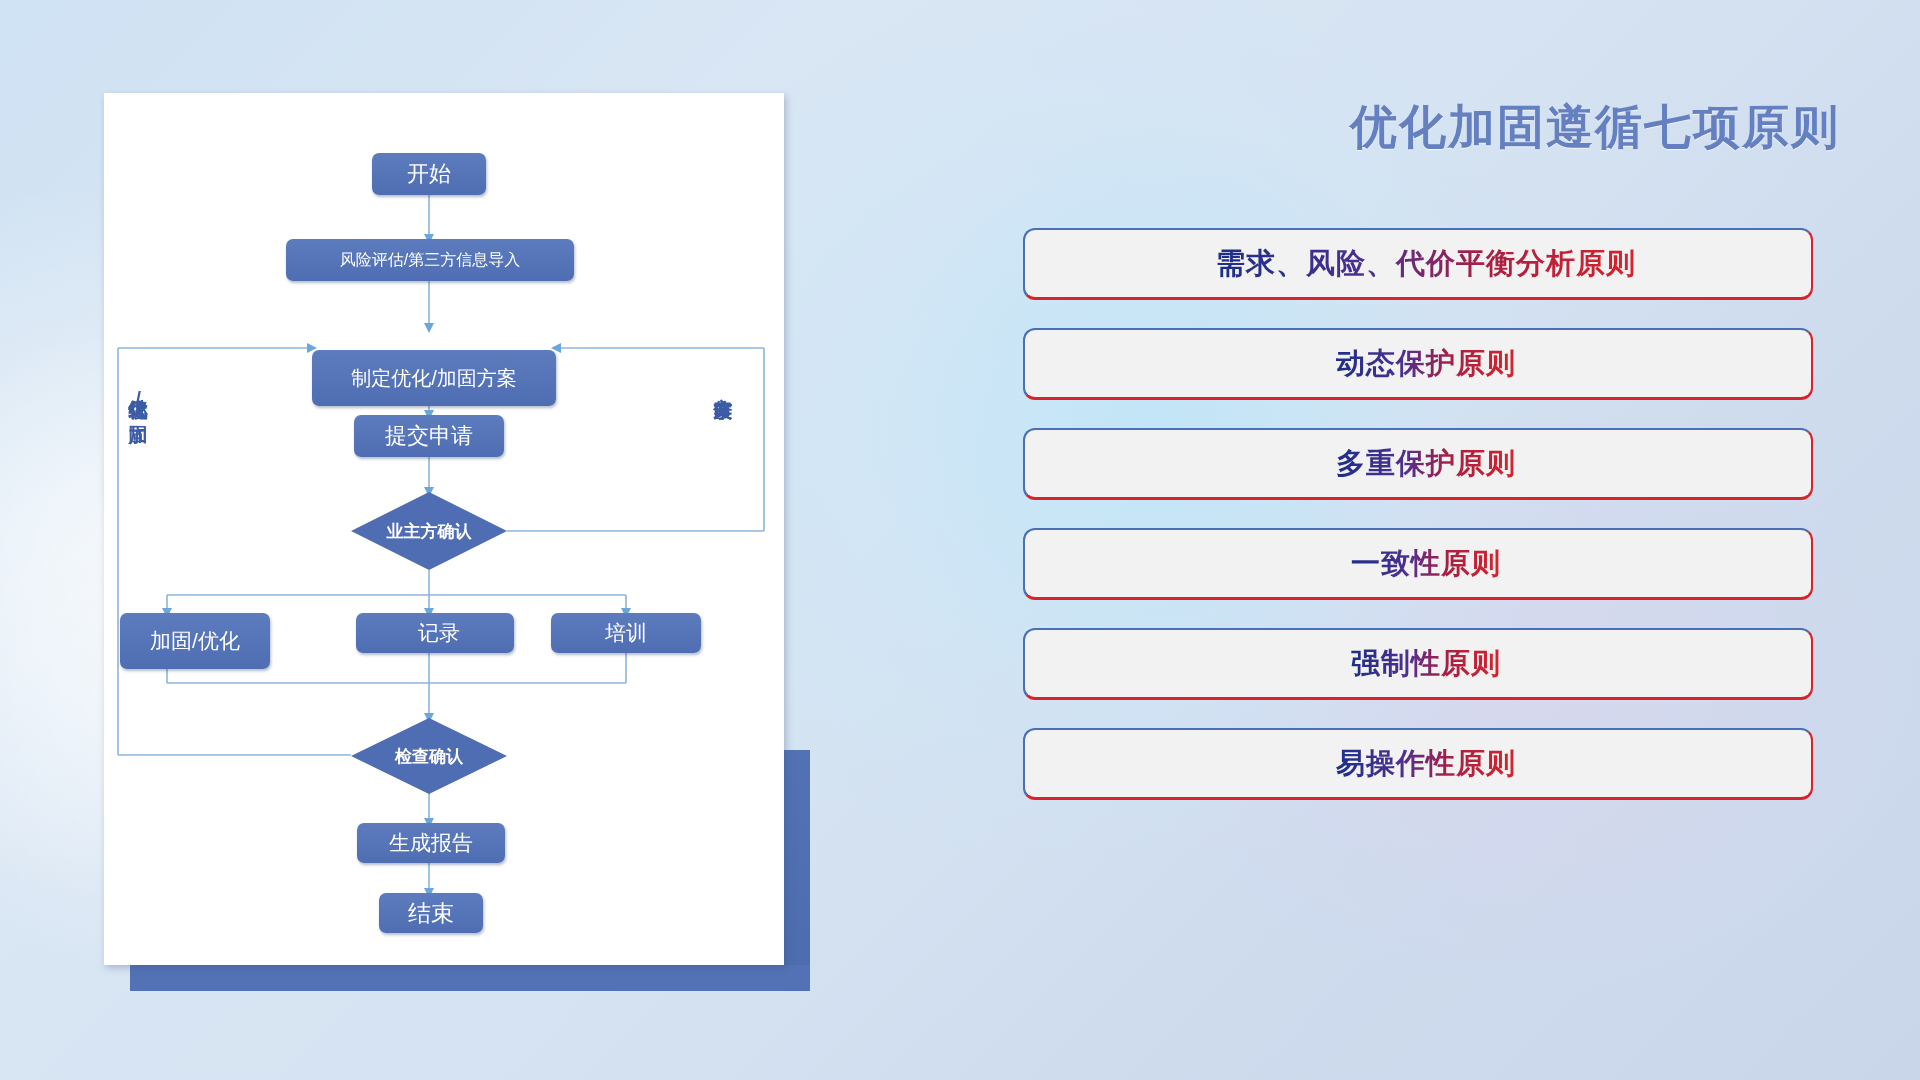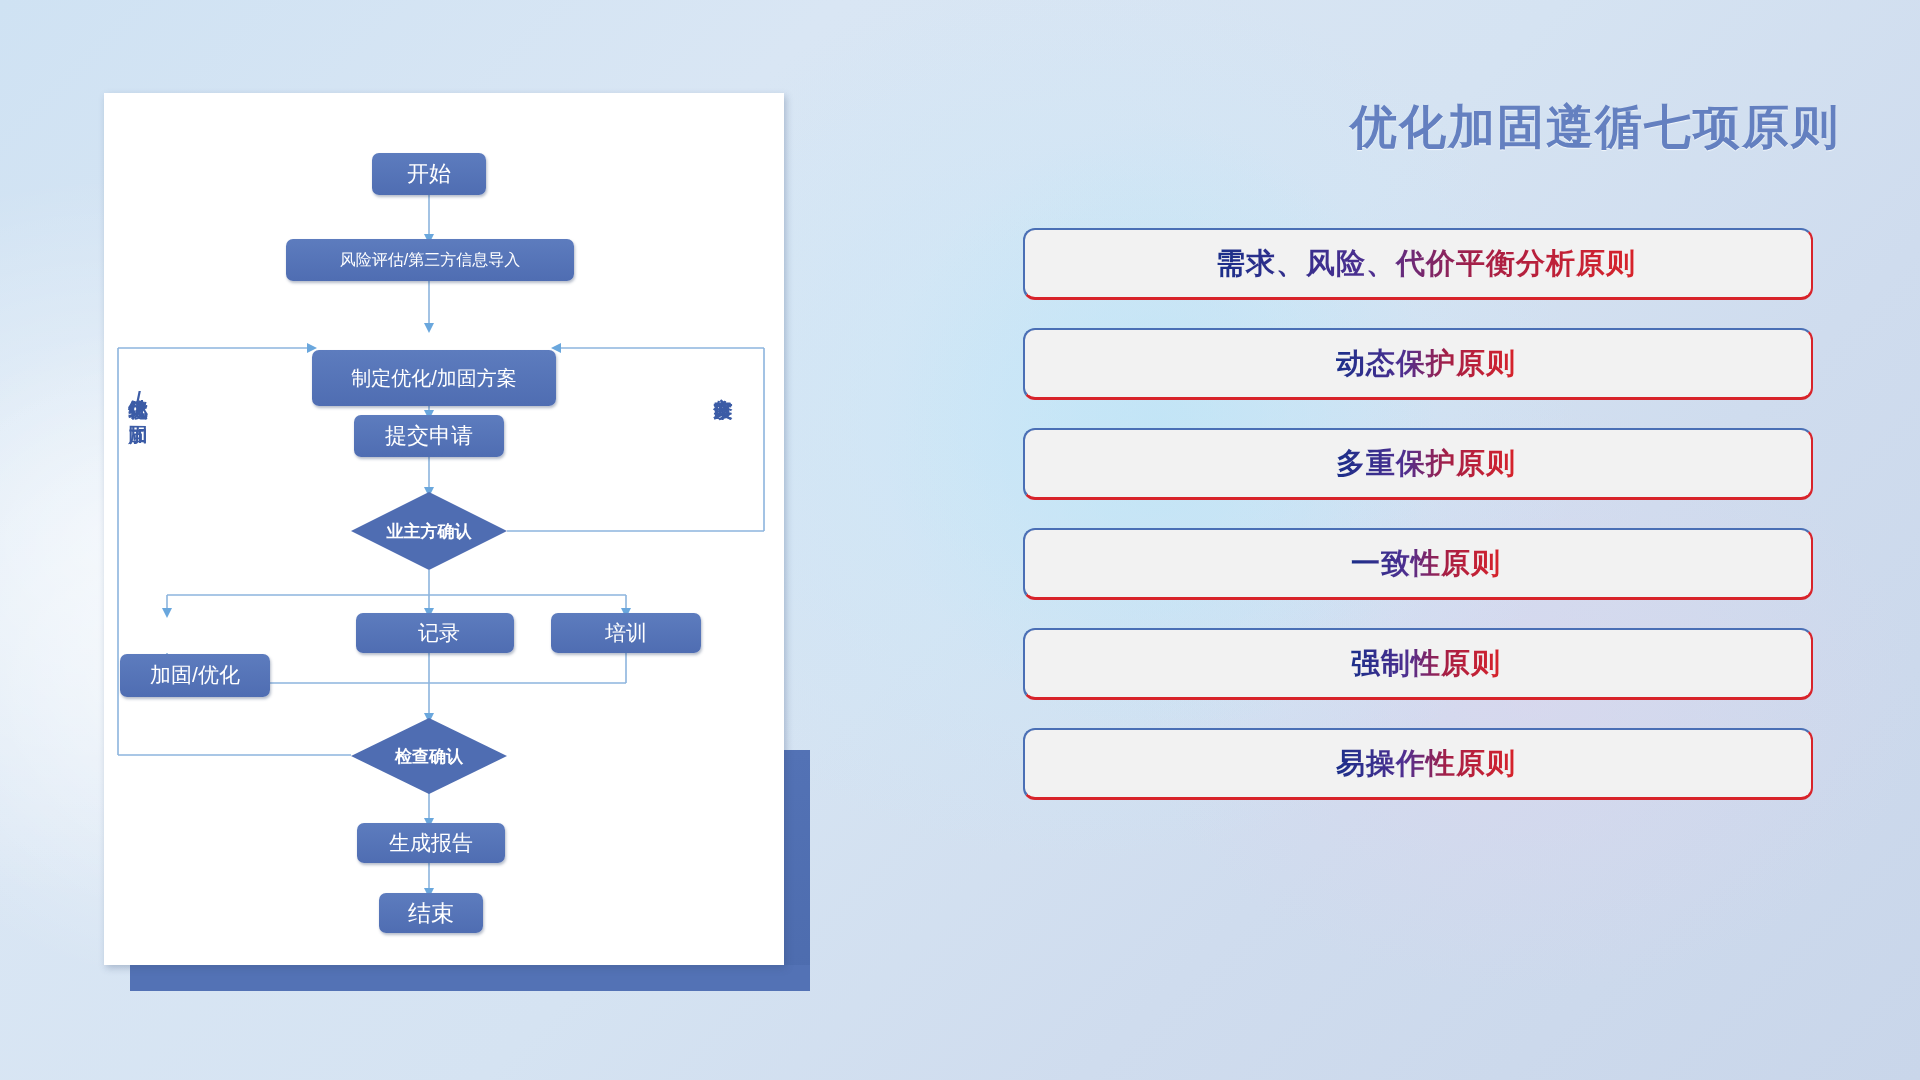--- a/index.html
+++ b/index.html
@@ -240,21 +240,21 @@
 
     <div class="node" style="left:250px; top:322px; width:150px; height:42px; font-size:22px;">
       <span>提交申请</span>
     </div>
 
     <div class="diamond-wrap" style="left:247px; top:399px; width:156px; height:78px;">
       <div class="diamond-shape"></div>
       <span class="diamond-label" style="font-size:17px;">业主方确认</span>
     </div>
 
-    <div class="node" style="left:16px; top:520px; width:150px; height:43px; font-size:21px;margin-top:41px;">
+    <div class="node" style="left:16px; top:520px; width:150px; height:56px; font-size:21px;">
       <span>加固/优化</span>
     </div>
 
     <div class="node" style="left:252px; top:520px; width:150px; height:40px; font-size:21px;padding-left:8px;">
       <span>记录</span>
     </div>
 
     <div class="node" style="left:447px; top:520px; width:150px; height:40px; font-size:21px;">
       <span>培训</span>
     </div>

